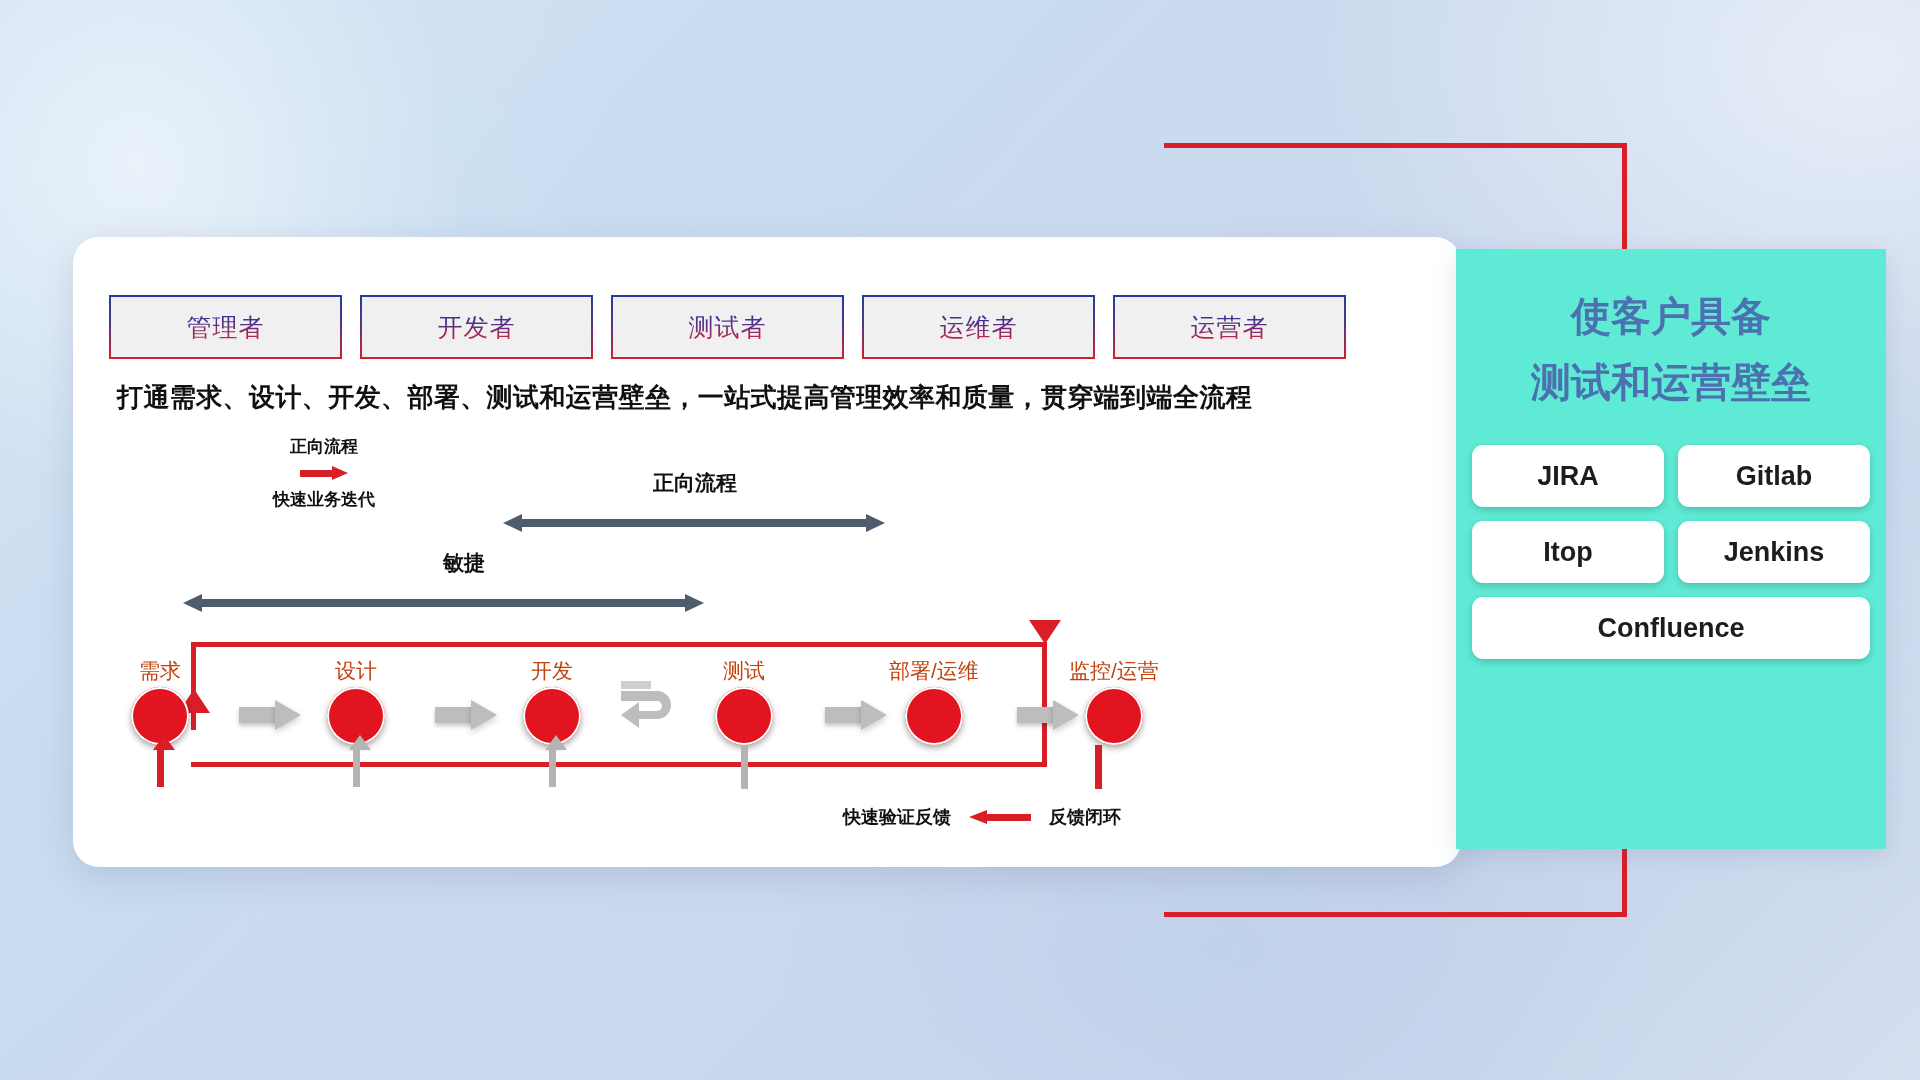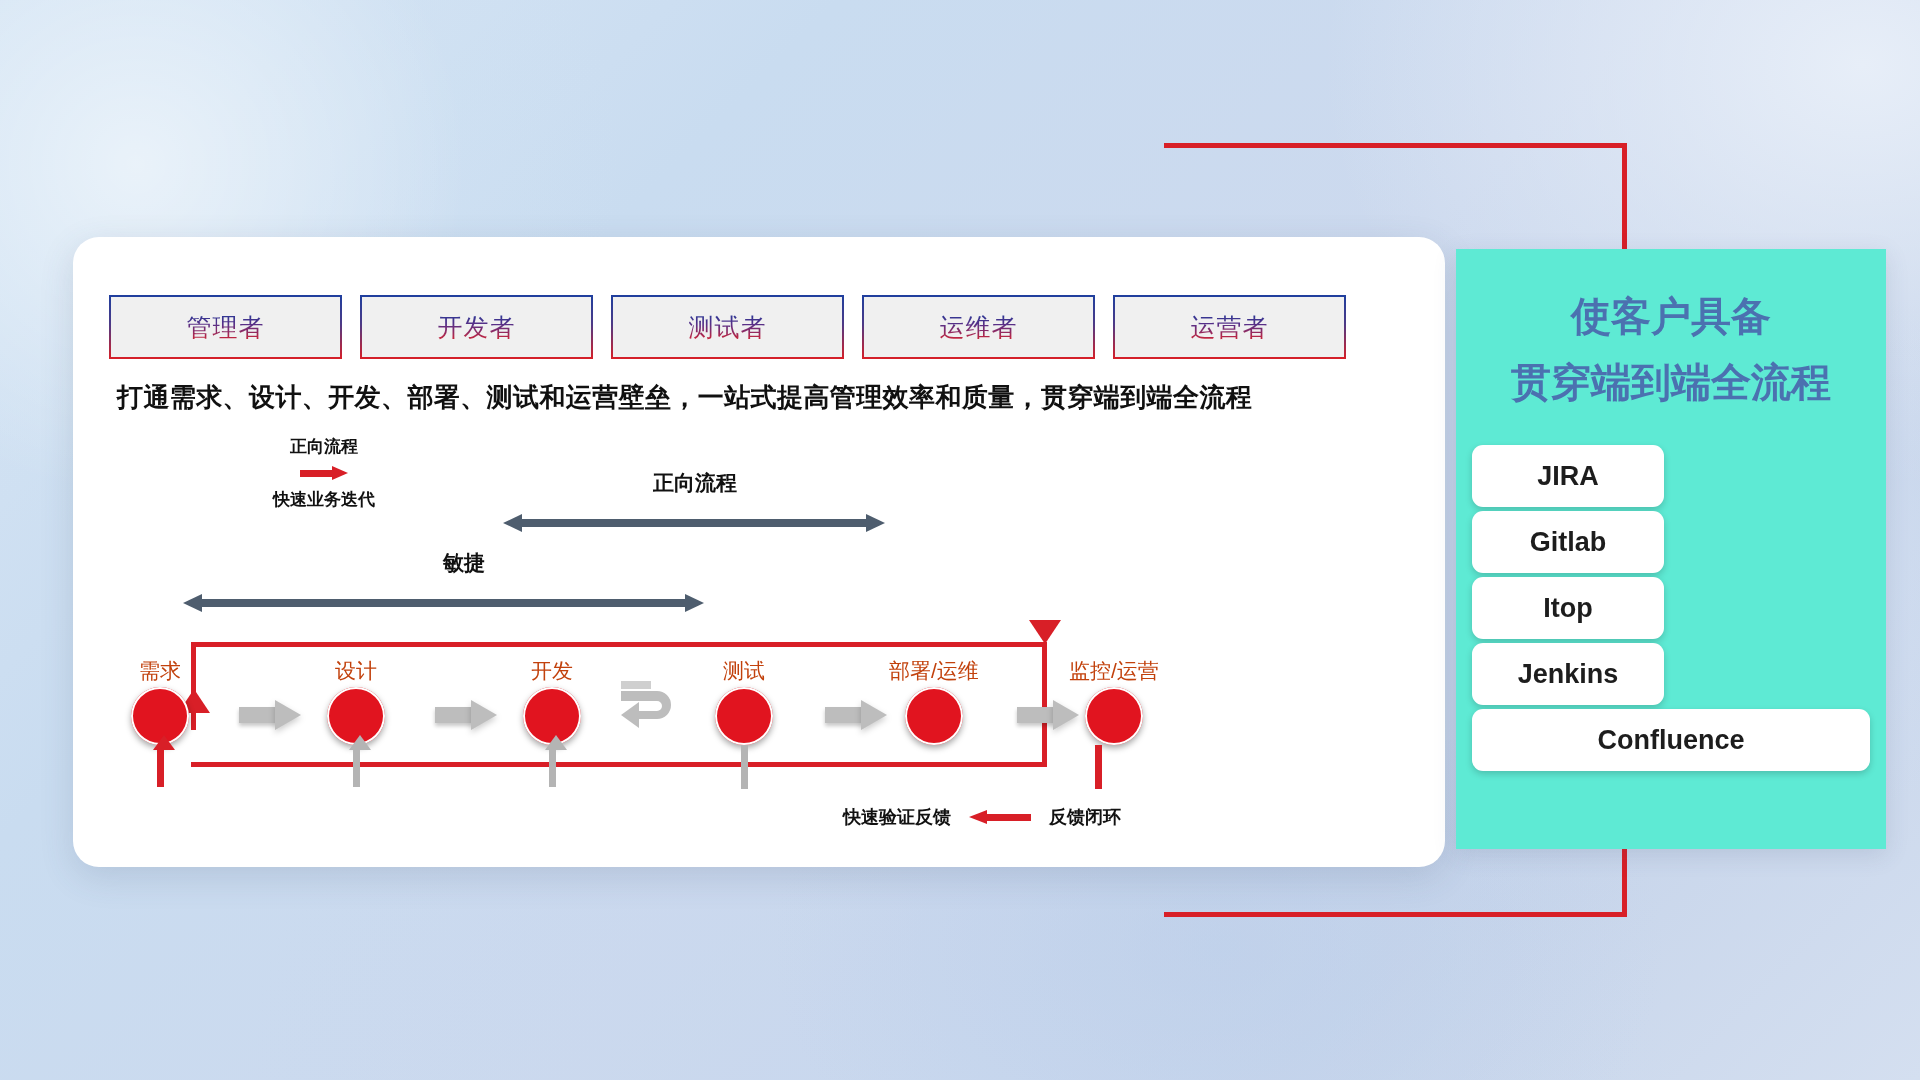--- a/index.html
+++ b/index.html
@@ -19,21 +19,21 @@
     background:radial-gradient(circle at 50% 50%, rgba(214,226,244,.7), rgba(214,226,244,0) 68%);}
   .glow-c{position:absolute;left:40%;bottom:-180px;width:900px;height:520px;
     background:radial-gradient(ellipse at 50% 40%, rgba(186,205,233,.55), rgba(186,205,233,0) 70%);}
 
   
   .bracket{position:absolute;left:1164px;top:143px;width:463px;height:774px;
     border:5px solid #d81f27;border-left:none;box-sizing:border-box;}
 
   
   .card{position:absolute;left:73px;top:237px;width:1372px;height:630px;
-    background:#fff;border-radius:26px;box-shadow:0 10px 34px rgba(60,80,110,.16);}
+    background:#fff;border-radius:26px;box-shadow:0 10px 34px rgba(60,80,110,.16);padding-left:16px;}
 
   
   .roles{position:absolute;left:36px;top:58px;display:flex;gap:18px;}
   .role{width:233px;height:64px;background:#f0f0f0;display:flex;align-items:center;
     justify-content:center;position:relative;}
   .role::before{content:"";position:absolute;inset:0;padding:1.6px;
     background:linear-gradient(180deg,#1f3f9e 0%,#4b3a87 45%,#d81f27 100%);
     -webkit-mask:linear-gradient(#000 0 0) content-box,linear-gradient(#000 0 0);
     -webkit-mask-composite:xor;mask-composite:exclude;pointer-events:none;}
   .role span{font-size:25px;font-weight:400;
@@ -99,21 +99,21 @@
   .arr-l::before{content:"";position:absolute;right:0;top:4px;width:44px;height:7px;background:#d81f27;}
   .arr-l::after{content:"";position:absolute;left:0;top:0;width:0;height:0;
     border-right:18px solid #d81f27;border-top:7px solid transparent;border-bottom:7px solid transparent;}
 
   
   .panel{position:absolute;left:1456px;top:249px;width:430px;height:600px;
     background:#5eead4;box-shadow:0 6px 22px rgba(60,80,110,.14);}
   .panel-title{margin-top:38px;text-align:center;color:#4b71b0;font-weight:bold;line-height:1.45;}
   .panel-title .l1{font-size:40px;display:block;}
   .panel-title .l2{font-size:40px;display:block;margin-top:8px;}
-  .tools{margin:34px 16px 0;display:flex;flex-wrap:wrap;gap:4px;flex-direction:column;}
+  .tools{margin:34px 16px 0;display:flex;flex-wrap:wrap;gap:14px;}
   .tool{background:#fff;border-radius:11px;height:62px;display:flex;align-items:center;
     justify-content:center;font-size:27px;font-weight:bold;color:#1d1d1d;
     box-shadow:0 3px 7px rgba(0,0,0,.18);}
   .tool.half{width:calc(50% - 7px);}
   .tool.full{width:100%;}
 </style>
 </head>
 <body>
 
 <div class="glow-a"></div>
@@ -244,21 +244,21 @@
     <div class="lbl">快速验证反馈</div>
     <div class="arr-l"></div>
     <div class="lbl">反馈闭环</div>
   </div>
 
 </div>
 
 <div class="panel">
   <div class="panel-title">
     <span class="l1">使客户具备</span>
-    <span class="l2">贯穿端到端全流程</span>
+    <span class="l2">测试和运营壁垒</span>
   </div>
   <div class="tools">
     <div class="tool half">JIRA</div>
     <div class="tool half">Gitlab</div>
     <div class="tool half">Itop</div>
     <div class="tool half">Jenkins</div>
     <div class="tool full">Confluence</div>
   </div>
 </div>
 

